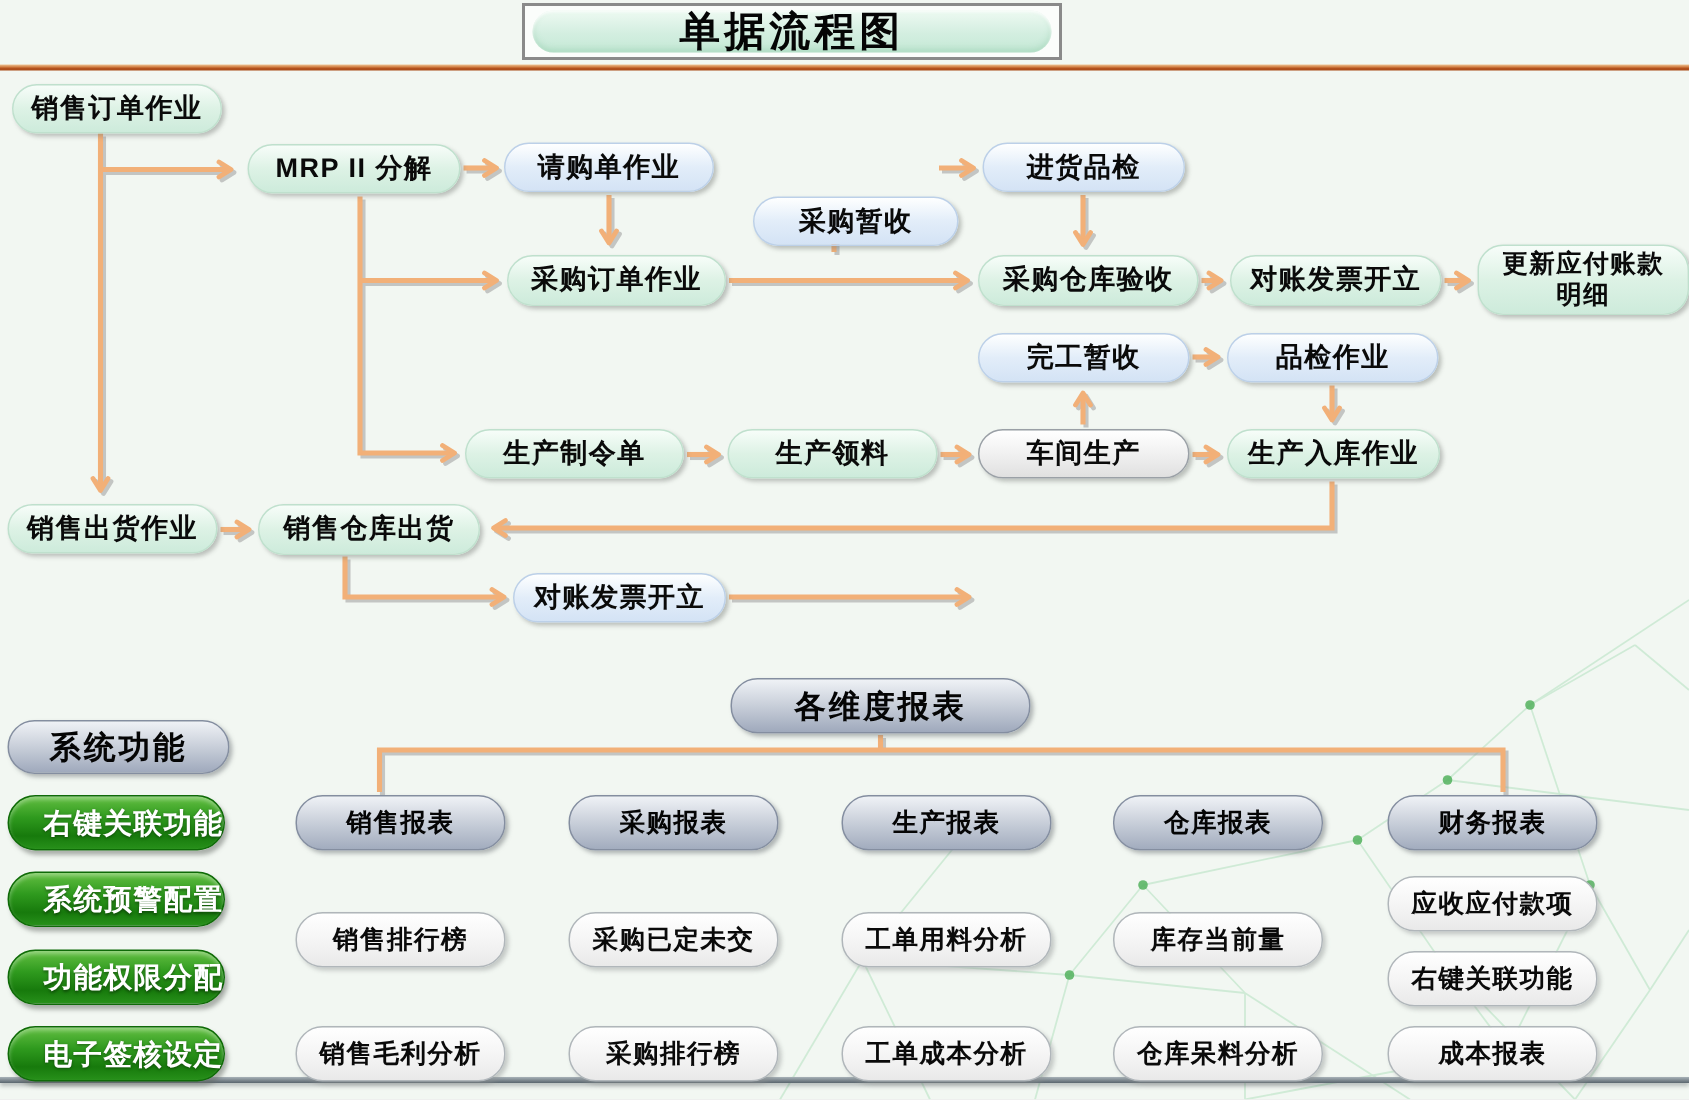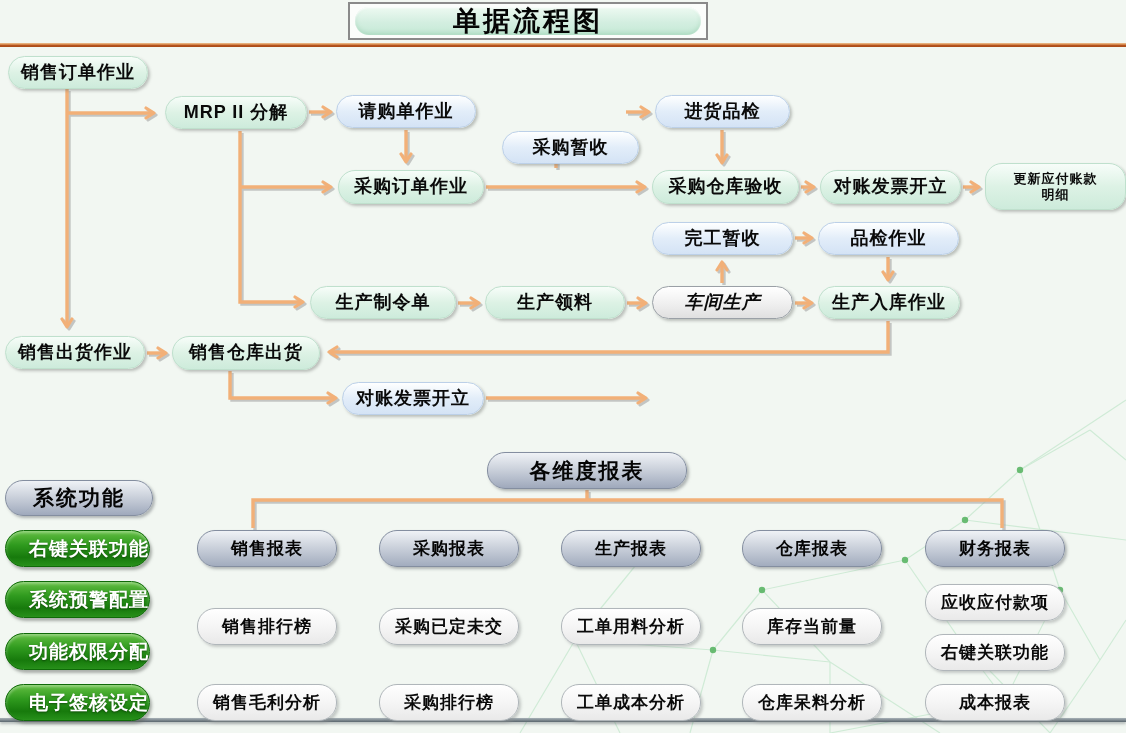--- a/index.html
+++ b/index.html
@@ -225,36 +225,36 @@
     <div class="node green" style="left: 338px; top: 170px; width: 146px; height: 34px;">
       <span>采购订单作业</span>
     </div>
     <div class="node green" style="left: 652px; top: 170px; width: 147px; height: 34px;">
       <span>采购仓库验收</span>
     </div>
     <div class="node green" style="left: 820px; top: 170px; width: 141px; height: 34px;">
       <span>对账发票开立</span>
     </div>
     <div class="node green" style="left: 985px; top: 163px; width: 141px; height: 47px;">
-      <span style="font-size: 13px;">更新应付账款
+      <span style="font-size: 17px;">更新应付账款
 明细</span>
     </div>
     <div class="node blue" style="left: 652px; top: 222px; width: 141px; height: 33px;">
       <span>完工暂收</span>
     </div>
     <div class="node green" style="left: 310px; top: 286px; width: 146px; height: 33px;">
       <span>生产制令单</span>
     </div>
     <div class="node blue" style="left: 818px; top: 222px; width: 141px; height: 33px;">
       <span>品检作业</span>
     </div>
     <div class="node green" style="left: 485px; top: 286px; width: 140px; height: 33px;">
       <span>生产领料</span>
     </div>
-    <div class="node plain" style="left: 652px; top: 286px; width: 141px; height: 33px; font-style: italic;">
+    <div class="node plain" style="left: 652px; top: 286px; width: 141px; height: 33px;">
       <span>车间生产</span>
     </div>
     <div class="node green" style="left: 818px; top: 286px; width: 142px; height: 33px;">
       <span>生产入库作业</span>
     </div>
     <div class="node green" style="left: 5px; top: 336px; width: 140px; height: 33px;">
       <span>销售出货作业</span>
     </div>
     <div class="node green" style="left: 172px; top: 336px; width: 148px; height: 34px;">
       <span>销售仓库出货</span>

